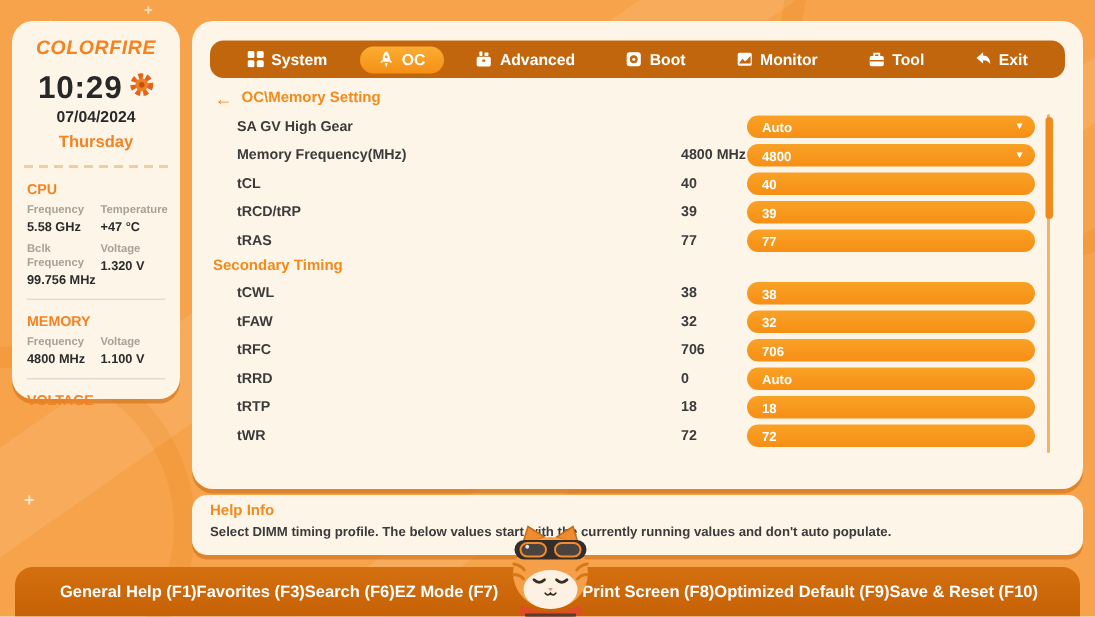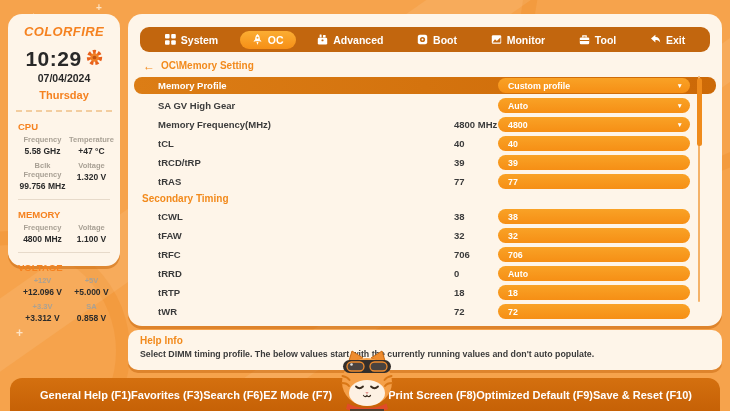--- a/index.html
+++ b/index.html
@@ -22,21 +22,21 @@
   .logo { text-align:center; color:#F58220; font-weight:bold; font-style:italic;
           font-size:13px; letter-spacing:.4px; }
   .time-row { display:flex; justify-content:center; align-items:center; gap:4px; margin-top:8px; }
   .time { font-size:21px; font-weight:bold; color:#282828; letter-spacing:.5px; }
   .date { text-align:center; font-size:10.5px; font-weight:bold; color:#282828; margin-top:1px; }
   .weekday { text-align:center; font-size:11px; font-weight:bold; color:#F58220; margin-top:5px; }
   .dash-div { border-top:2px dashed #F3CD9F; margin:9px 8px 7px; }
   .hw-row { display:flex; align-items:center; gap:4px; padding-left:10px;
             color:#F58220; font-size:8.5px; font-weight:bold; }
   .side-sec-title { color:#F58220; font-size:9.5px; font-weight:bold; margin:9px 0 3px 10px; }
-  .stats { display:grid; grid-template-columns:1fr 1fr; row-gap:5px; padding:0 4px 0 10px;text-align:center; }
+  .stats { display:grid; grid-template-columns:1fr 1fr; row-gap:5px; padding:0 4px 0 10px; }
   .stat .lbl { font-size:7.5px; color:#A9A195; font-weight:bold; }
   .stat .val { font-size:8.5px; color:#2B2B2B; font-weight:bold; margin-top:2px; }
   .solid-div { border-top:1px solid #E7DACA; margin:8px 10px 0; }
   
   .main { left:128px; top:14px; width:594px; height:312px; overflow:hidden; }
   .navbar { margin:13px 12px 0; height:25px; background:#C2660E; border-radius:9px;
             display:flex; align-items:center; justify-content:space-around; padding:0 8px; }
   .nav-item { display:flex; align-items:center; gap:5px; color:#FFF;
               font-size:10.5px; font-weight:bold; padding:3px 12px; border-radius:12px; cursor:pointer; }
   .nav-item.active { background:linear-gradient(180deg,#FBAD33,#F68F16);align-items:center; }
@@ -140,38 +140,20 @@
   </div>
         <div class="stat">
     <div class="lbl">Voltage</div>
     <div class="val">1.100 V</div>
   </div>
       </div>
   </div>
   <div class="solid-div"></div>
   <div>
     <div class="side-sec-title">VOLTAGE</div>
-    <div class="stats">
-        <div class="stat">
-    <div class="lbl">+12V</div>
-    <div class="val">+12.096 V</div>
-  </div>
-        <div class="stat">
-    <div class="lbl">+5V</div>
-    <div class="val">+5.000 V</div>
-  </div>
-        <div class="stat">
-    <div class="lbl">+3.3V</div>
-    <div class="val">+3.312 V</div>
-  </div>
-        <div class="stat">
-    <div class="lbl">SA</div>
-    <div class="val">0.858 V</div>
-  </div>
-      </div>
   </div>
 </div>
 
 <div class="card main">
   <div class="navbar">
       <div class="nav-item">
     <span>
           <svg viewBox="0 0 11 11" width="11" height="11" fill="#FFF">
             <rect x="0" y="0" width="4.6" height="4.6" rx="1"></rect>
             <rect x="6.2" y="0" width="4.6" height="4.6" rx="1"></rect>
@@ -241,28 +223,20 @@
     <span>Exit</span>
   </div>
     </div>
 
   <div class="breadcrumb">
     <span class="bc-arrow">←</span>
     <span>OC\Memory Setting</span>
   </div>
 
   <div class="rows">
-      <div class="row t-select selected">
-    <span class="r-lbl">Memory Profile</span>
-    <span class="r-val"></span>
-    <div class="r-field">
-      <span>Custom profile</span>
-      <span class="arr">▼</span>
-    </div>
-  </div>
       <div class="row t-select">
     <span class="r-lbl">SA GV High Gear</span>
     <span class="r-val"></span>
     <div class="r-field">
       <span>Auto</span>
       <span class="arr">▼</span>
     </div>
   </div>
       <div class="row t-select">
     <span class="r-lbl">Memory Frequency(MHz)</span>

